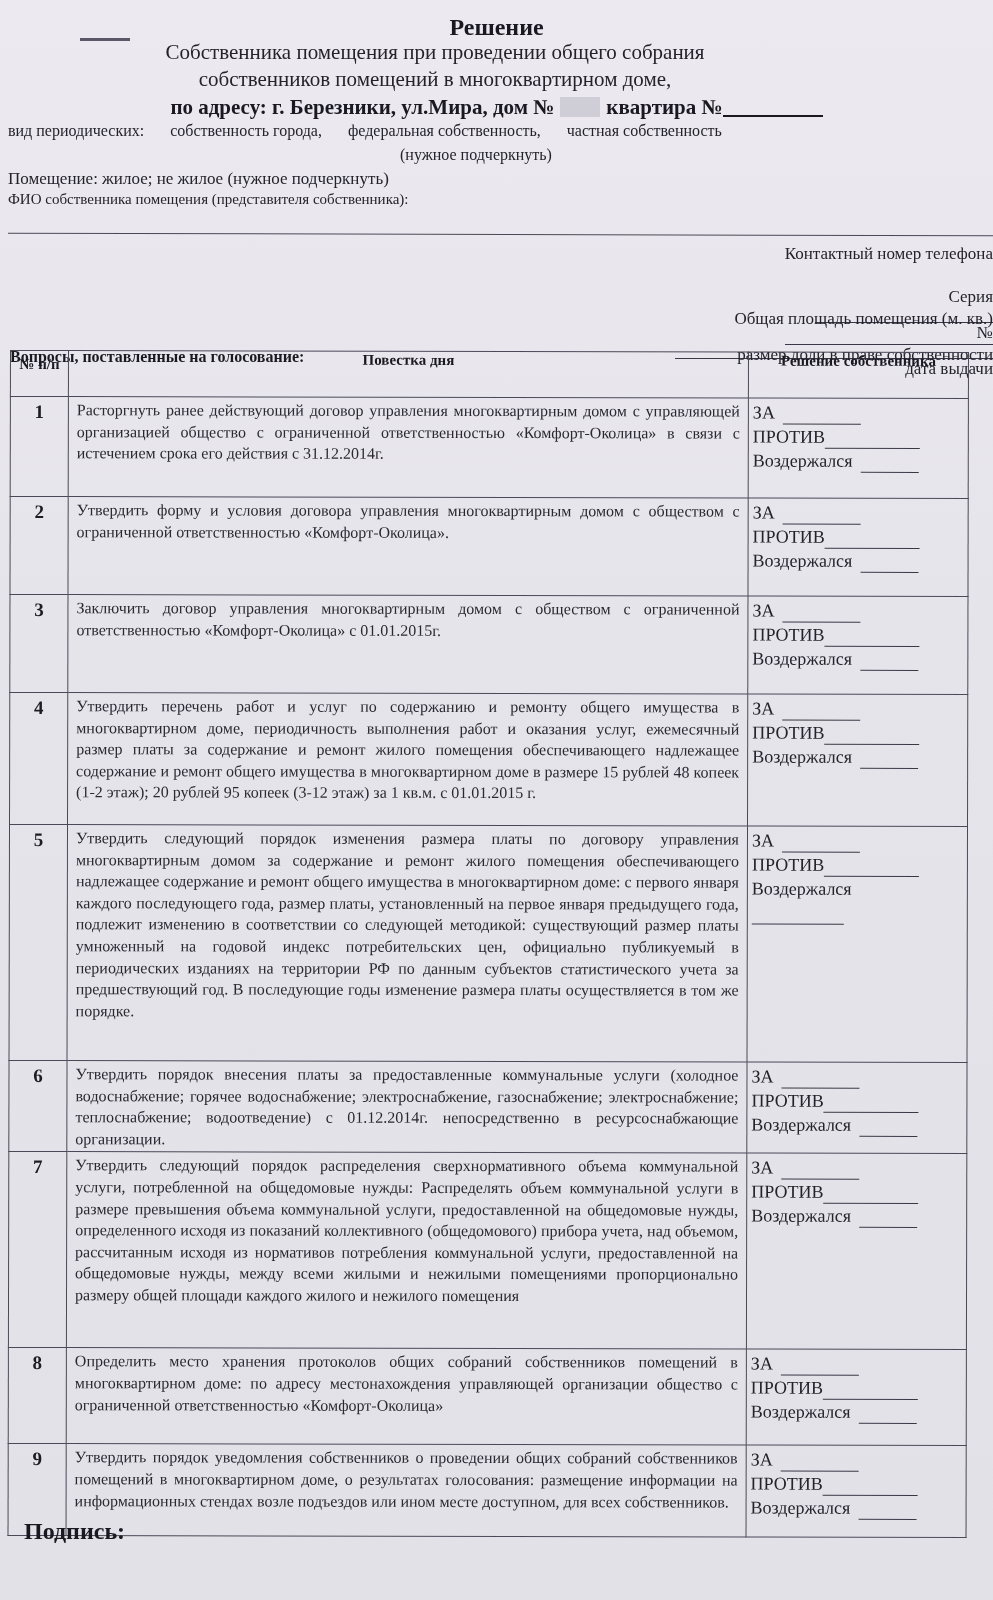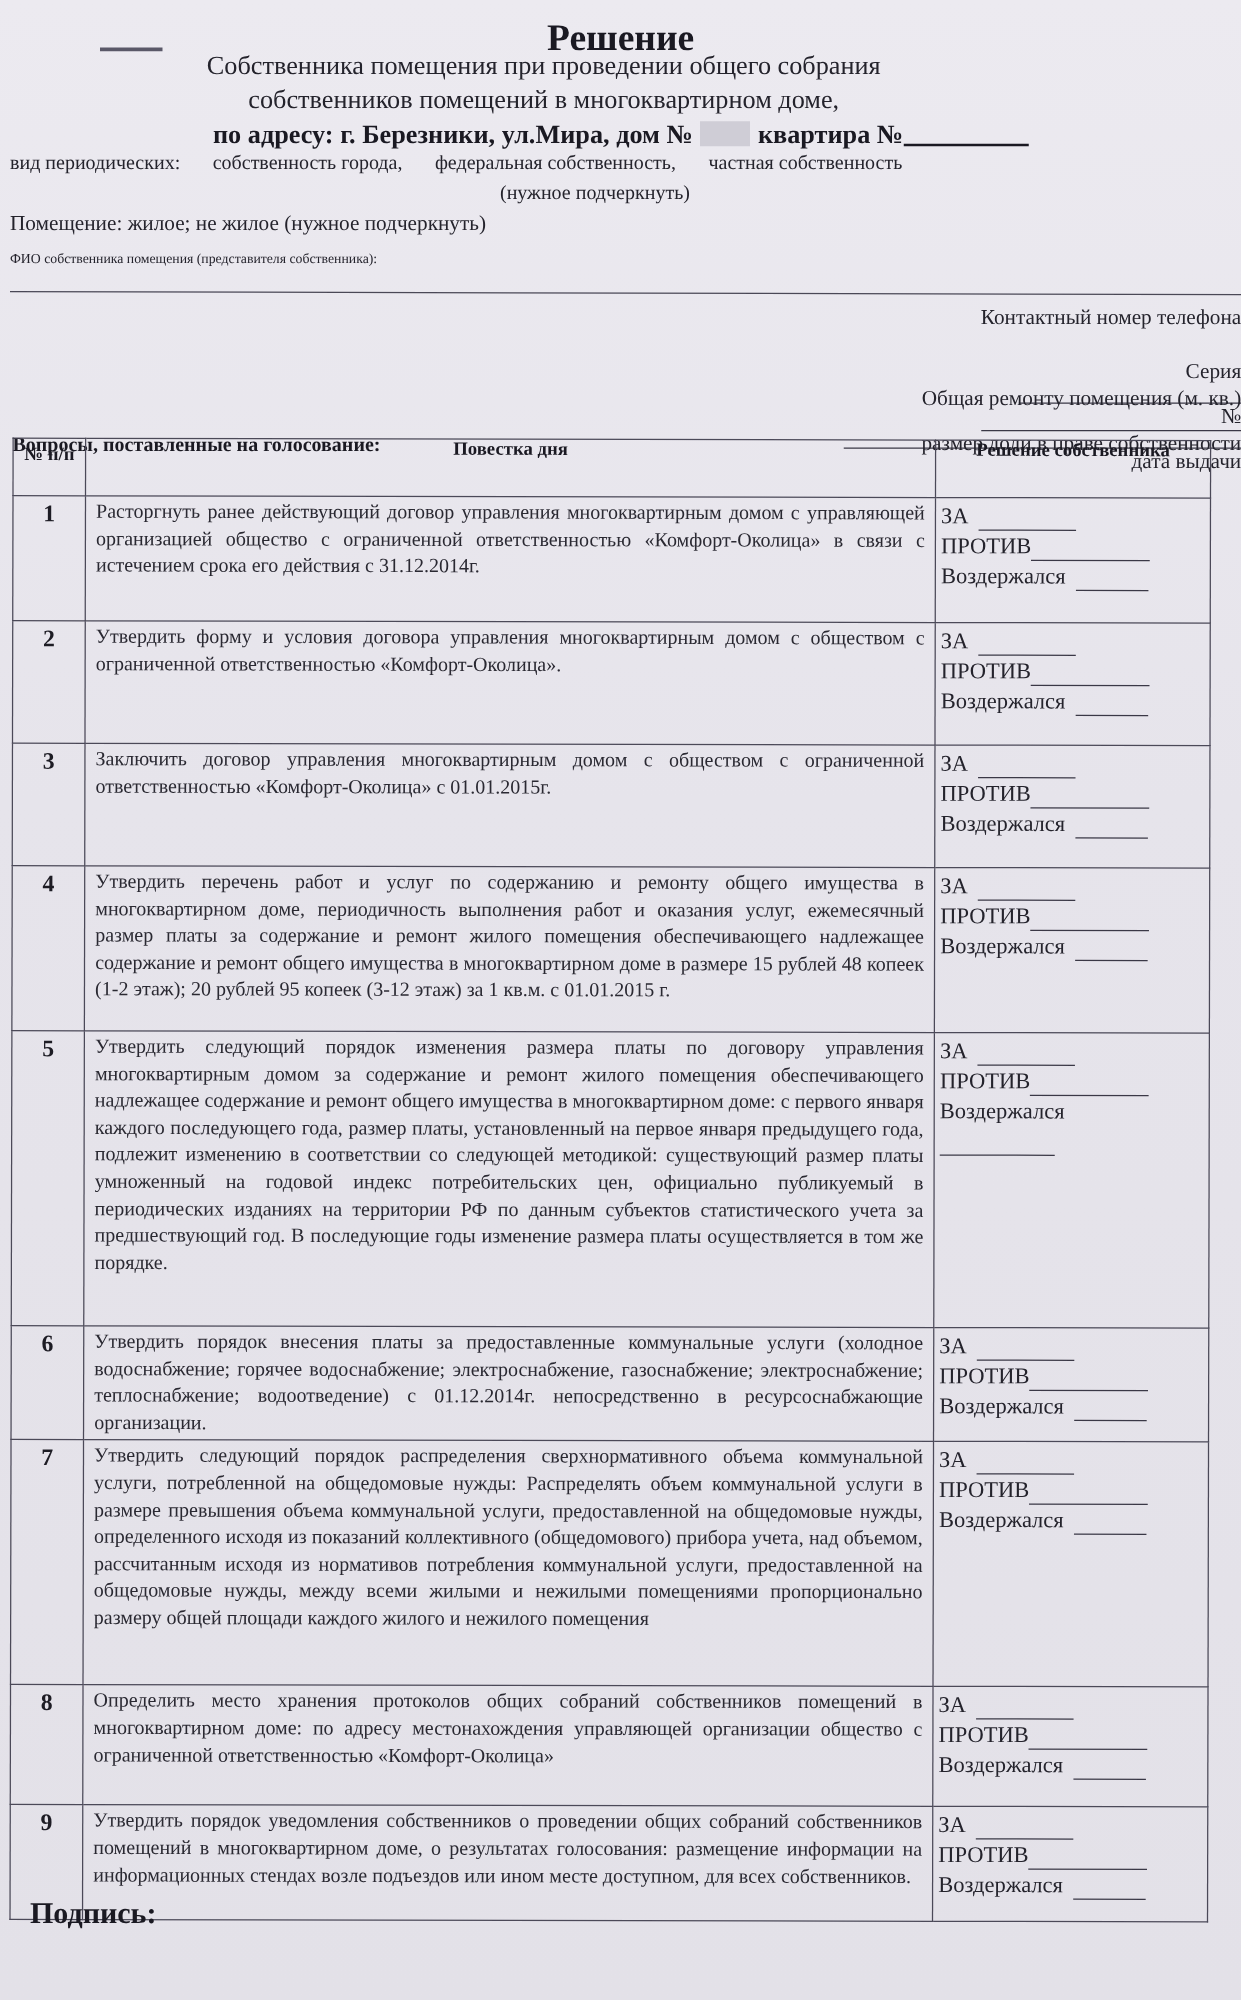--- a/index.html
+++ b/index.html
@@ -11,21 +11,21 @@
       position: relative;
     }
     .page { position: absolute; left: 0; top: 0; width: 993px; height: 1600px; }
 
     .corner-mark {
       position: absolute; left: 80px; top: 38px; width: 50px; height: 3px;
       background: #5a5868;
     }
     .title {
       position: absolute; left: 0; width: 993px; top: 14px; text-align: center;
-      font-weight: bold; font-size: 30px; color: #1a1922;
+      font-weight: bold; font-size: 24px; color: #1a1922;
     }
     .subtitle {
       position: absolute; left: 0; width: 870px; text-align: center;
       font-size: 21px; color: #24232c;
     }
     .sub1 { top: 40px; }
     .sub2 { top: 67px; }
     .address {
       position: absolute; left: 0; width: 993px; top: 95px; text-align: center;
       font-weight: bold; font-size: 21px; color: #1a1922;
@@ -34,21 +34,21 @@
       display: inline-block; width: 40px; height: 20px; background: #cfcdd6; vertical-align: -3px; margin: 0 6px;
     }
     .address .apt-blank {
       display: inline-block; width: 100px; border-bottom: 2px solid #1a1922; height: 18px; vertical-align: -3px;
     }
     .line-text { position: absolute; font-size: 17px; color: #24232c; white-space: nowrap; }
     .ownership { top: 122px; left: 8px; font-size: 16px; }
     .ownership span { margin-right: 22px; }
     .underline-hint { top: 146px; left: 400px; font-size: 16px; }
     .premise { top: 169px; left: 8px; font-size: 17px; }
-    .fio { top: 201px; left: 8px; font-size: 11px; text-align: center; }
+    .fio { top: 191px; left: 8px; font-size: 15px; text-align: center; }
     .fio-line { position: absolute; left: 8px; top: 234px; width: 985px; border-bottom: 1.5px solid #4a4856; transform: rotate(0.15deg); }
 
     .field-row { position: absolute; left: 8px; width: 985px; display: flex; align-items: flex-end; font-size: 17px; color: #24232c; white-space: nowrap; flex-direction: column; }
     .field-row .blank { border-bottom: 1.5px solid #3a3846; height: 16px; }
     .row-phone { top: 244px; }
     .row-doc { top: 266px; }
     .row-series { top: 287px; }
     .row-area { top: 309px; }
 
     .questions-label { position: absolute; left: 10px; top: 348px; font-weight: bold; font-size: 16px; color: #1a1922; }
@@ -118,21 +118,21 @@
   </div>
   <div class="field-row row-series">
     <span>Серия</span>
     <span class="blank" style="width:178px; margin-left:6px;"></span>
     <span>№</span>
     <span class="blank" style="width:318px;"></span>
     <span style="margin-left:6px;">дата выдачи</span>
     <span class="blank" style="flex:1;"></span>
   </div>
   <div class="field-row row-area">
-    <span>Общая ремонту помещения (м. кв.)</span>
+    <span>Общая площадь помещения (м. кв.)</span>
     <span class="blank" style="width:208px; margin-left:6px;"></span>
     <span>размер доли в праве собственности</span>
     <span class="blank" style="flex:1;"></span>
   </div>
 
   <div class="questions-label">Вопросы, поставленные на голосование:</div>
 
   <table class="agenda">
     <colgroup>
       <col class="col-num">

